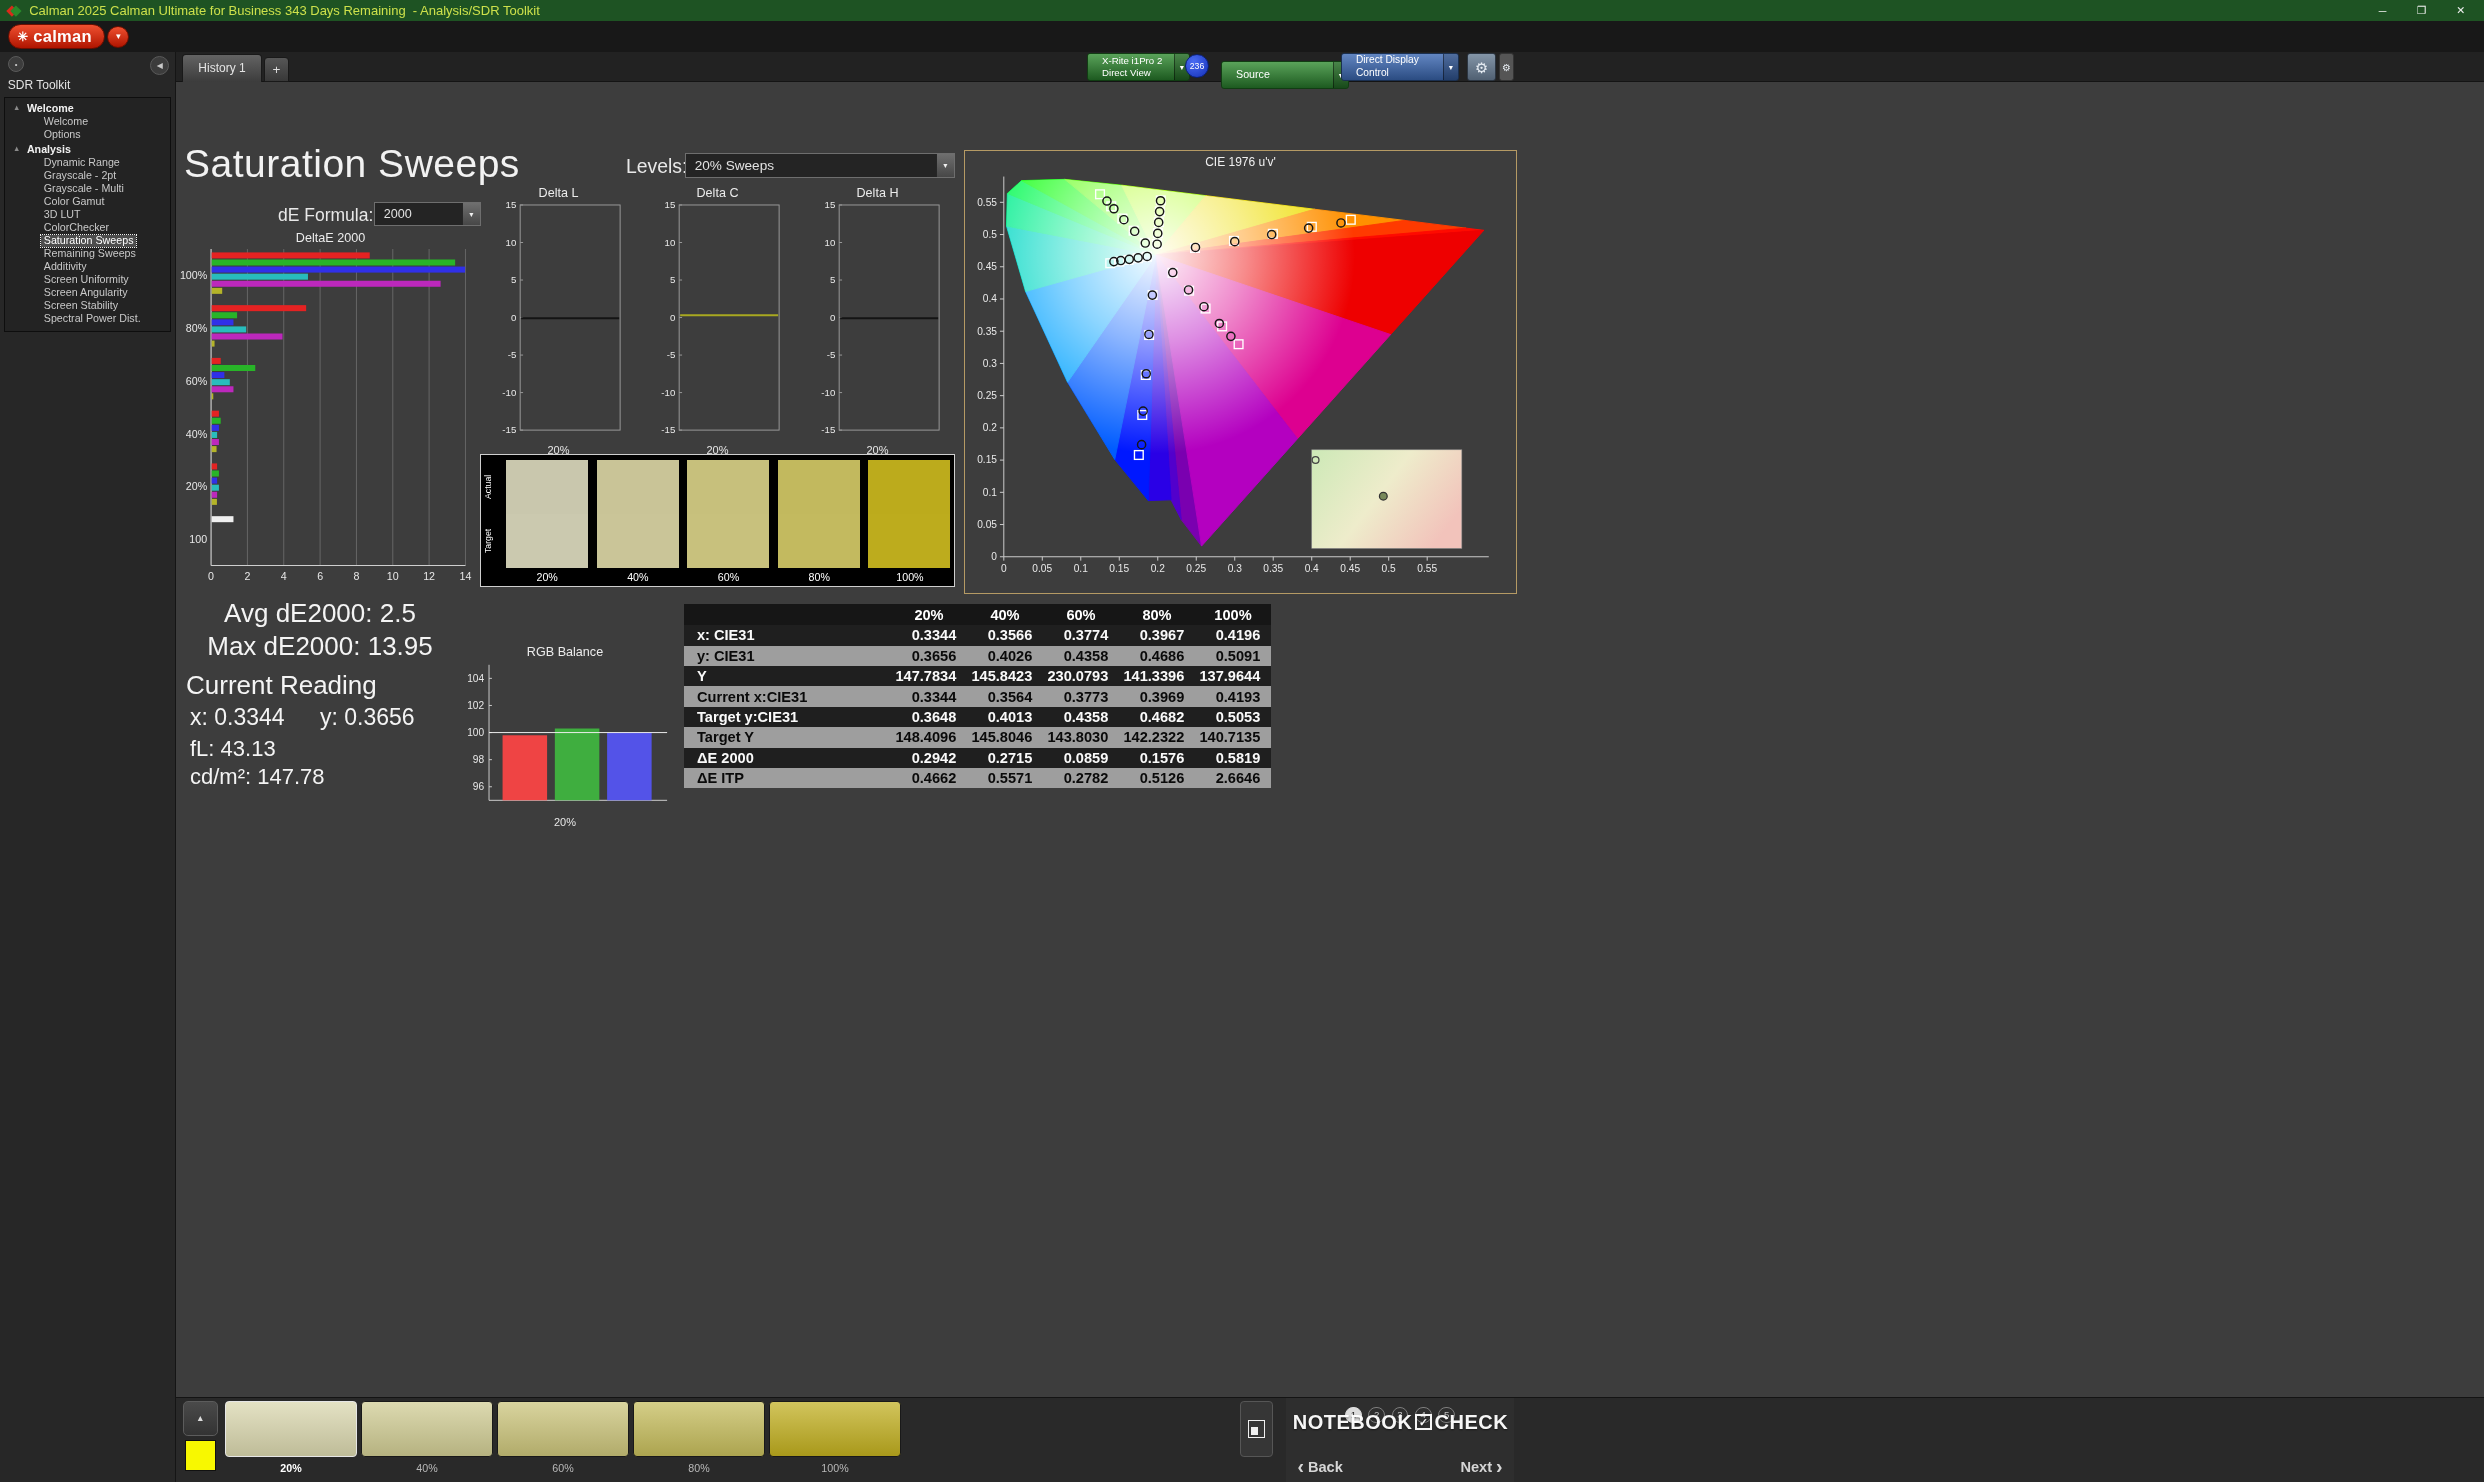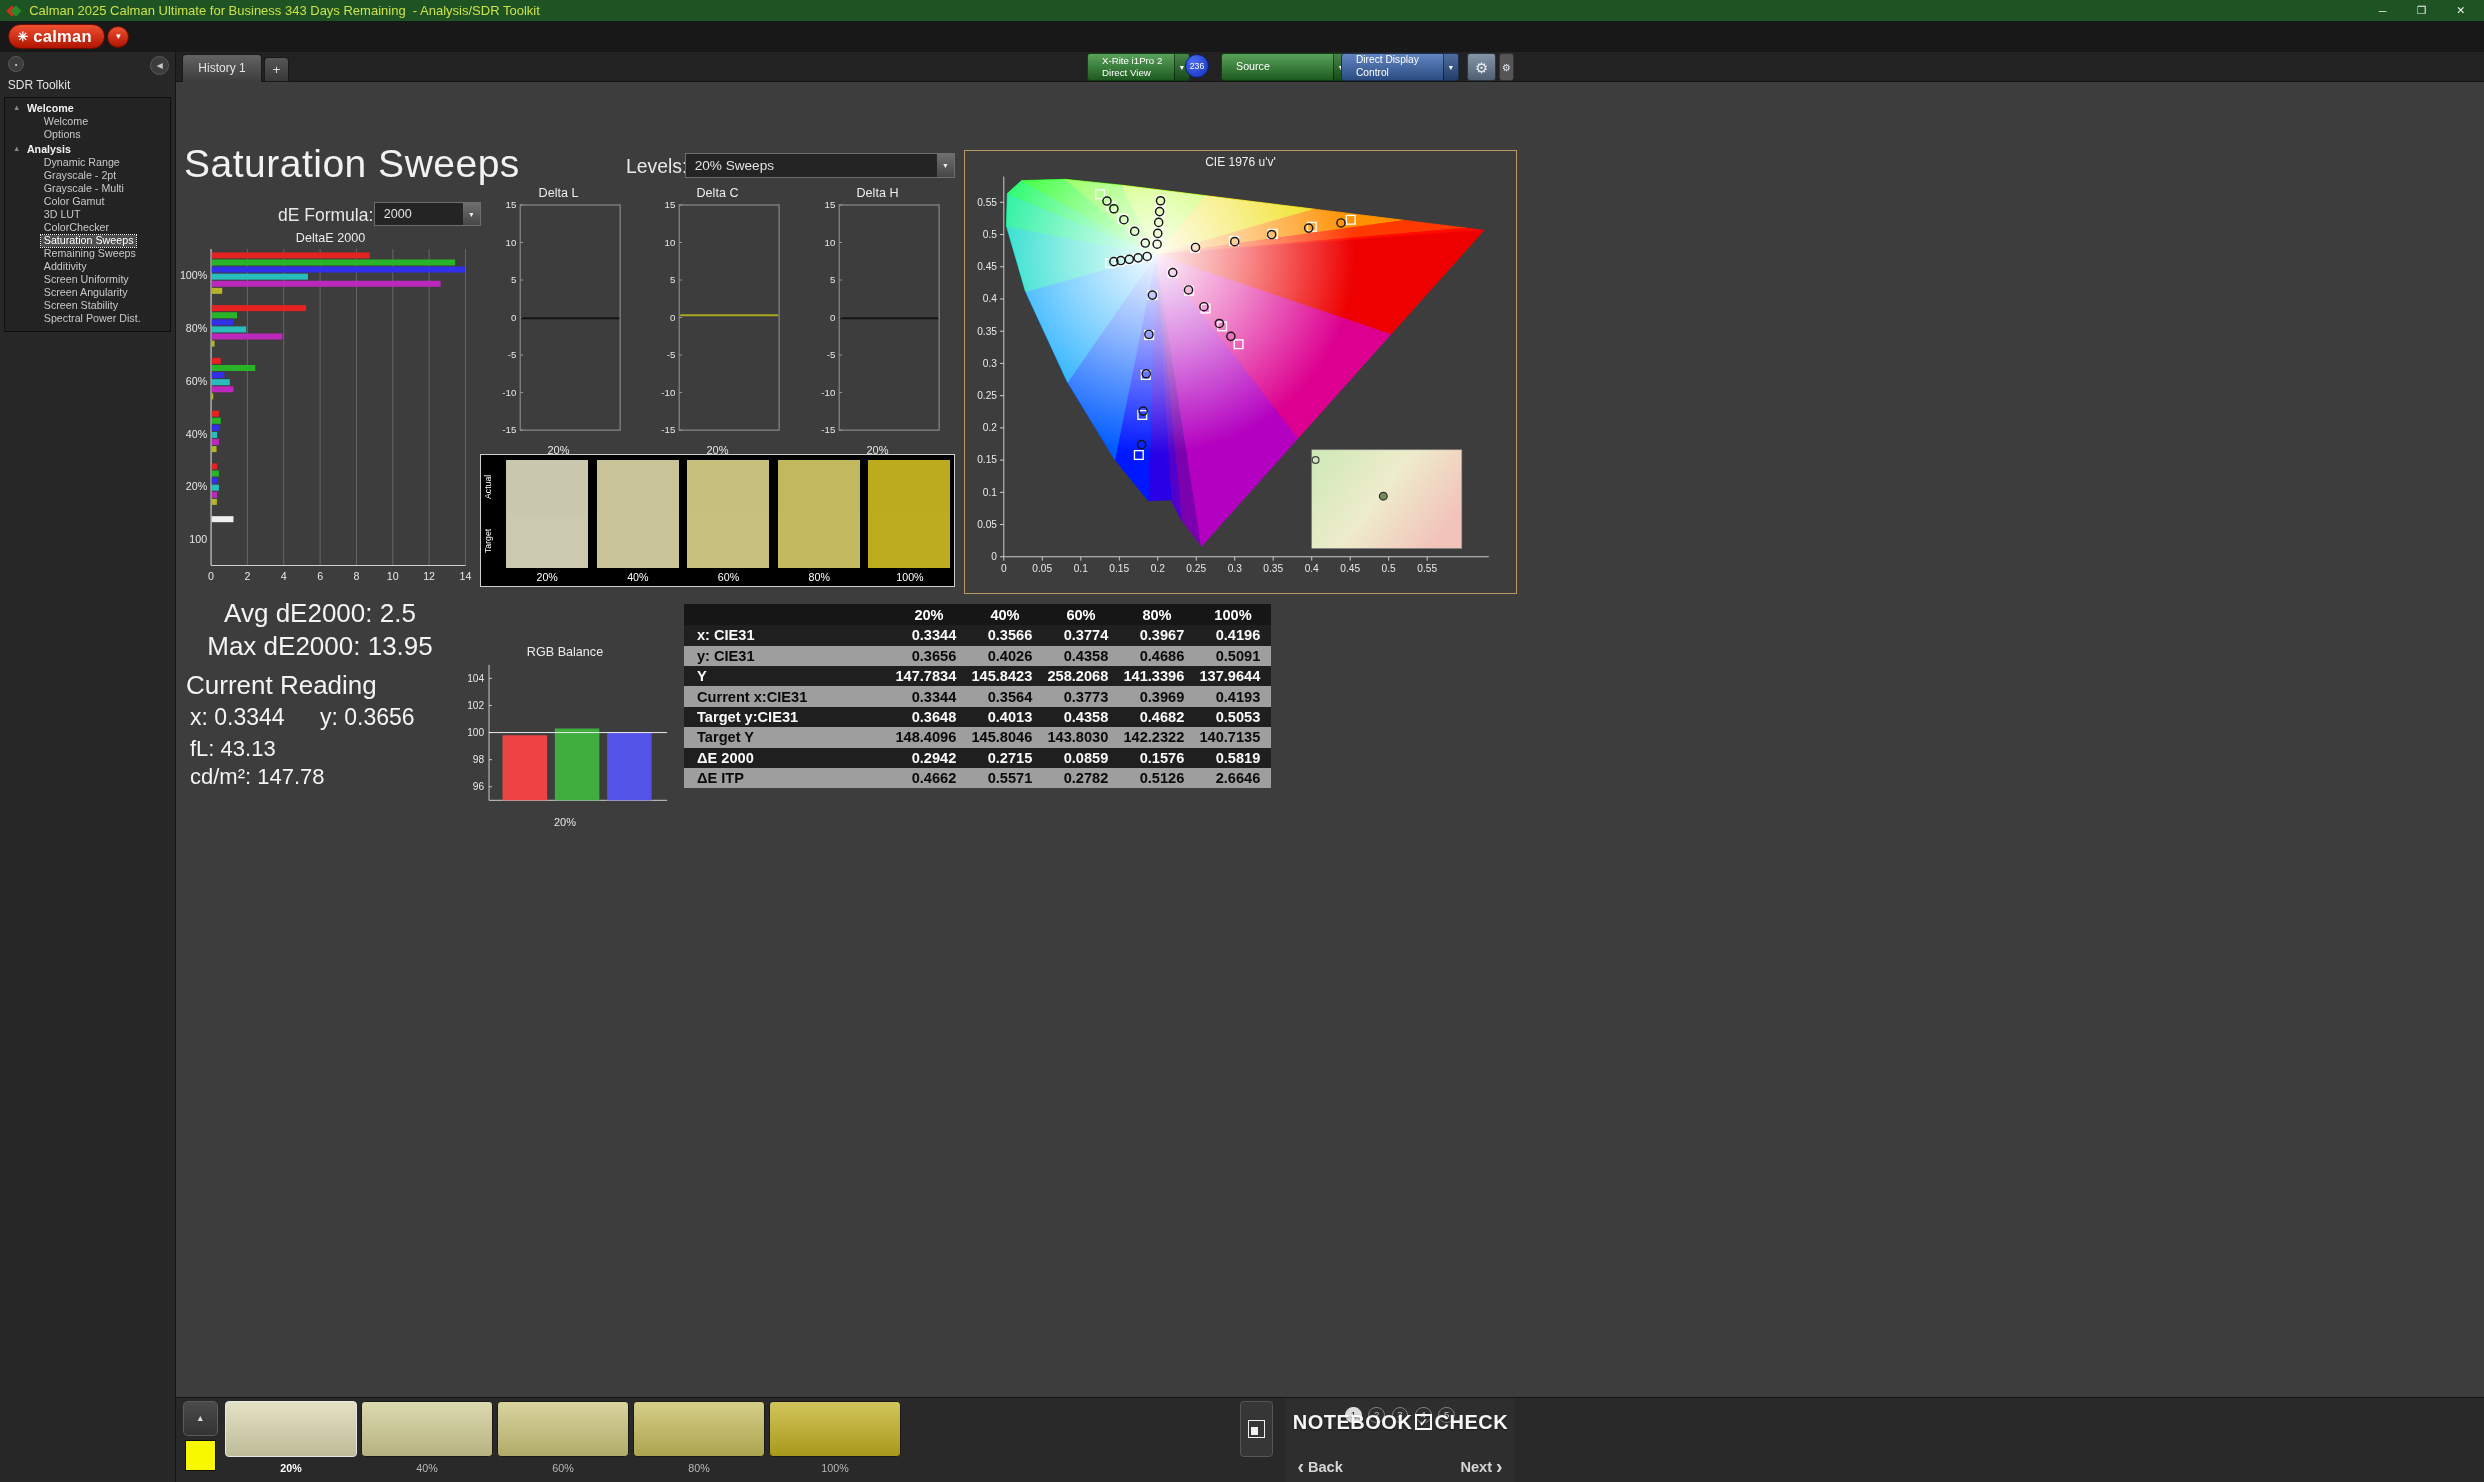--- a/index.html
+++ b/index.html
@@ -125,21 +125,21 @@
   </div>
 
   <div class="greenbox" style="left:1087px;top:53px;width:103px;height:28px">
     <div class="ddtext" style="font-size:9.7px">
       <div>X-Rite i1Pro 2</div>
       <div>Direct View</div>
     </div>
     <div class="ddarrow">▼</div>
   </div>
   <div class="badge">236</div>
-  <div class="greenbox" style="left:1221px;top:53px;width:128px;height:28px">
+  <div class="greenbox" style="left:1221px;top:61px;width:128px;height:28px">
     <div class="ddtext" style="font-size:10.7px">Source</div>
     <div class="ddarrow">▼</div>
   </div>
   <div class="bluebox" style="left:1341px;top:53px;width:118px;height:28px">
     <div class="ddtext" style="font-size:10.2px">Direct Display Control</div>
     <div class="ddarrow">▼</div>
   </div>
   <div class="gearbtn" style="left:1467px;top:53px;width:29px;height:28px;font-size:14.6px">⚙</div>
   <div class="gearbtn" style="left:1499px;top:53px;width:14.6px;height:28px;font-size:9.7px;background:#555;border-color:#333">⚙</div>
 
@@ -585,21 +585,21 @@
           <td class="val">0.3656</td>
           <td class="val">0.4026</td>
           <td class="val">0.4358</td>
           <td class="val">0.4686</td>
           <td class="val">0.5091</td>
         </tr>
         <tr class="rowdark">
           <td class="lbl">Y</td>
           <td class="val">147.7834</td>
           <td class="val">145.8423</td>
-          <td class="val">258.2068</td>
+          <td class="val">230.0793</td>
           <td class="val">141.3396</td>
           <td class="val">137.9644</td>
         </tr>
         <tr class="rowgray">
           <td class="lbl">Current x:CIE31</td>
           <td class="val">0.3344</td>
           <td class="val">0.3564</td>
           <td class="val">0.3773</td>
           <td class="val">0.3969</td>
           <td class="val">0.4193</td>

